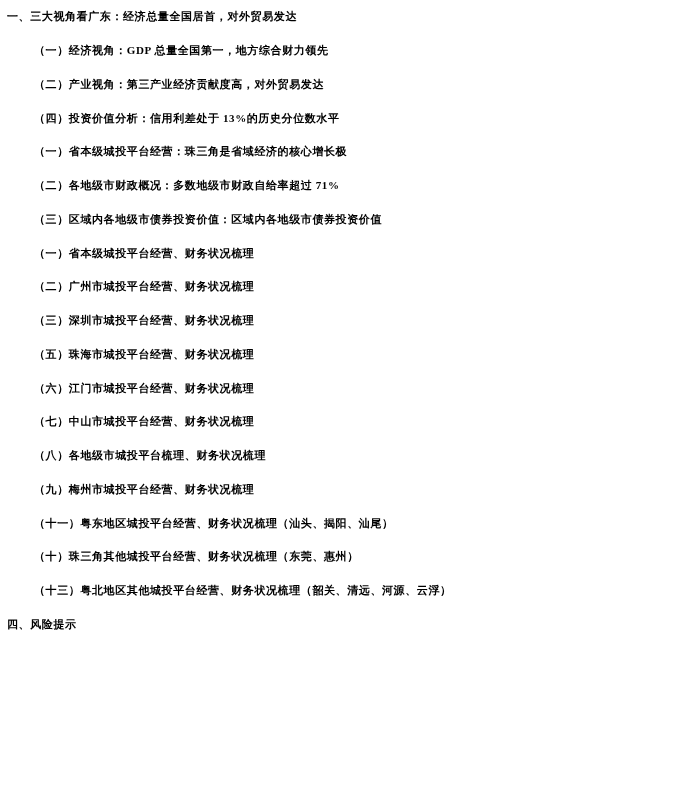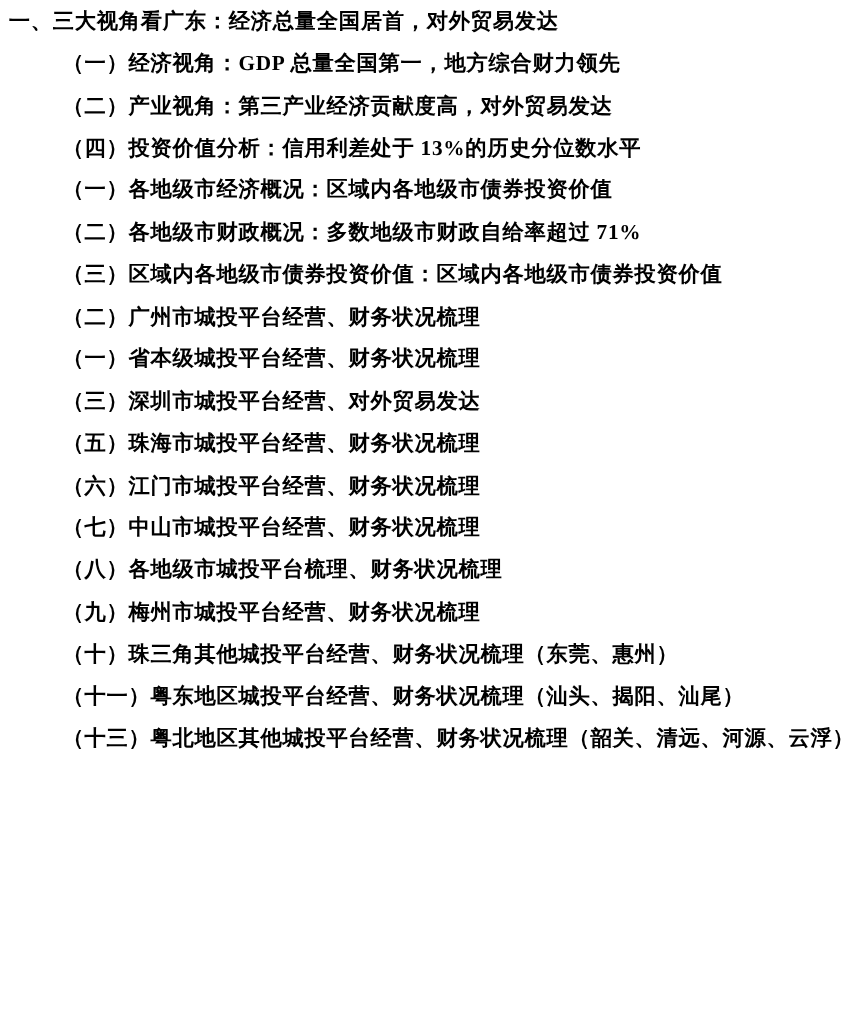--- a/index.html
+++ b/index.html
@@ -15,49 +15,50 @@
     font-family: "Liberation Serif", "DejaVu Serif", serif;
     font-weight: bold;
   }
   .toc-list {
     padding-top: 0;
   }
   .toc-entry {
     height: 33.75px;
     display: flex;
     align-items: center;
-    font-size: 17px;
+    font-size: 11px;
     letter-spacing: 0.6px;
     white-space: nowrap;
     font-weight: bold;
   }
   .toc-entry.level-1 {
     padding-left: 7px;
   }
   .toc-entry.level-2 {
-    padding-left: 50px;
+    padding-left: 34px;
   }
 </style>
 </head>
 <body>
 
 <div class="page" style="background: rgb(255, 255, 255); color: rgb(0, 0, 0);">
   <div class="toc-list" id="toc-list">
       <div class="toc-entry level-1">一、三大视角看广东：经济总量全国居首，对外贸易发达</div>
       <div class="toc-entry level-2">（一）经济视角：GDP 总量全国第一，地方综合财力领先</div>
       <div class="toc-entry level-2">（二）产业视角：第三产业经济贡献度高，对外贸易发达</div>
       <div class="toc-entry level-2">（四）投资价值分析：信用利差处于 13%的历史分位数水平</div>
-      <div class="toc-entry level-2">（一）各地级市经济概况：区域内各地级市债券投资价值</div>
+      <div class="toc-entry level-2">（一）省本级城投平台经营：珠三角是省域经济的核心增长极</div>
       <div class="toc-entry level-2">（二）各地级市财政概况：多数地级市财政自给率超过 71%</div>
       <div class="toc-entry level-2">（三）区域内各地级市债券投资价值：区域内各地级市债券投资价值</div>
+      <div class="toc-entry level-2">（一）省本级城投平台经营、财务状况梳理</div>
       <div class="toc-entry level-2">（二）广州市城投平台经营、财务状况梳理</div>
-      <div class="toc-entry level-2">（一）省本级城投平台经营、财务状况梳理</div>
-      <div class="toc-entry level-2">（三）深圳市城投平台经营、对外贸易发达</div>
+      <div class="toc-entry level-2">（三）深圳市城投平台经营、财务状况梳理</div>
       <div class="toc-entry level-2">（五）珠海市城投平台经营、财务状况梳理</div>
       <div class="toc-entry level-2">（六）江门市城投平台经营、财务状况梳理</div>
       <div class="toc-entry level-2">（七）中山市城投平台经营、财务状况梳理</div>
       <div class="toc-entry level-2">（八）各地级市城投平台梳理、财务状况梳理</div>
       <div class="toc-entry level-2">（九）梅州市城投平台经营、财务状况梳理</div>
+      <div class="toc-entry level-2">（十一）粤东地区城投平台经营、财务状况梳理（汕头、揭阳、汕尾）</div>
       <div class="toc-entry level-2">（十）珠三角其他城投平台经营、财务状况梳理（东莞、惠州）</div>
-      <div class="toc-entry level-2">（十一）粤东地区城投平台经营、财务状况梳理（汕头、揭阳、汕尾）</div>
       <div class="toc-entry level-2">（十三）粤北地区其他城投平台经营、财务状况梳理（韶关、清远、河源、云浮）</div>
+      <div class="toc-entry level-1">四、风险提示</div>
     </div>
 </div>
 
 </body></html>

